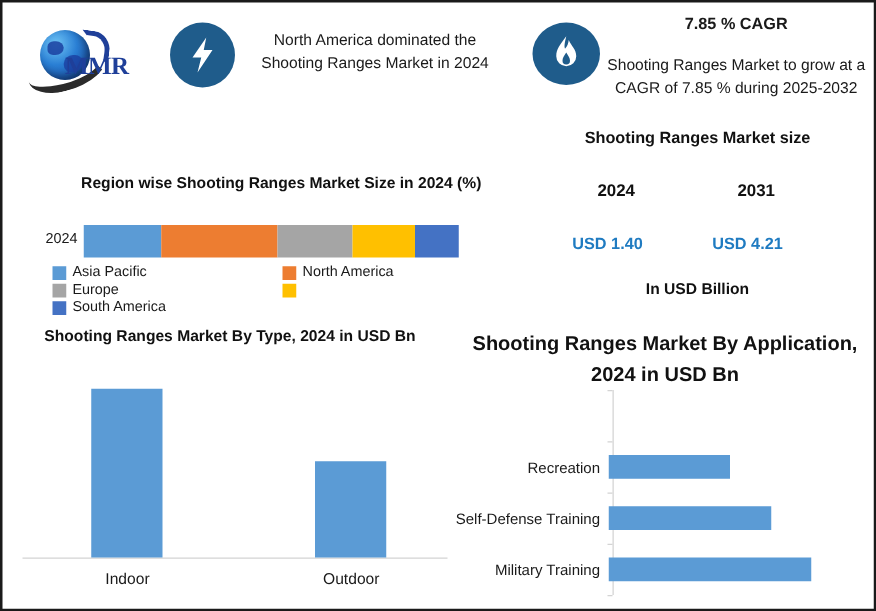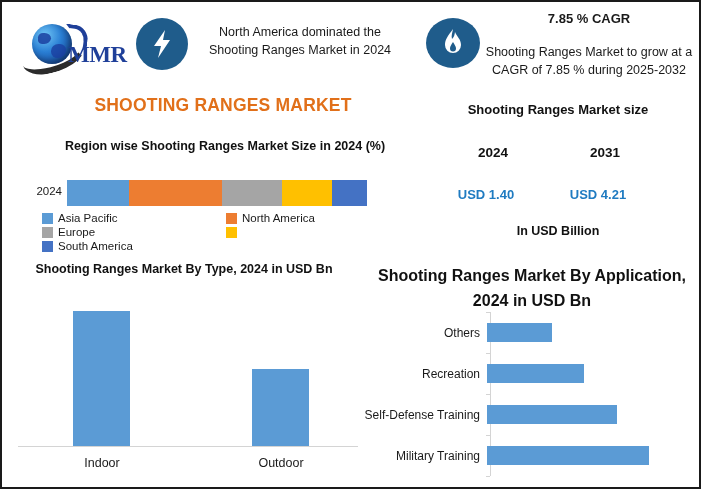--- a/index.html
+++ b/index.html
@@ -68,24 +68,24 @@
     left: 48px; top: 9px;
     width: 16px; height: 18px;
     border: 4px solid #1f3f99;
     border-left-color: transparent;
     border-bottom-color: transparent;
     border-radius: 0 60% 0 0;
     transform: rotate(8deg);
   }
   .mmr-text {
     position: absolute;
-    left: 52px; top: 26px;
+    left: 36px; top: 26px;
     font-family: "Liberation Serif", serif;
     font-weight: bold;
-    font-size: 23px;
+    font-size: 20px;
     letter-spacing: -0.5px;
     color: #1f3f99;
   }
 
   .icon-circle {
     position: absolute;
     border-radius: 50%;
     background: #1f5c8b;
     display: flex;
     align-items: center;
@@ -334,21 +334,20 @@
       <path d="M11 1 C6 8 3 11 3 17 a8 8 0 0 0 16 0 C19 11 15 9 13 4 C12.6 7 12 9 10 11 C9 8 10.5 4 11 1 Z" fill="#ffffff"></path>
       <path d="M11 14 C9 17 8 18.5 8 20.5 a3 3 0 0 0 6 0 C14 18.5 12.8 17 11 14 Z" fill="#1F5C8B"></path>
     </svg>
   </div>
 
   <div class="hdr-text" id="hdr-right">
     <span class="cagr-title">7.85 % CAGR</span>
     <span>Shooting Ranges Market to grow at a CAGR of 7.85 % during 2025-2032</span>
   </div>
 
-  <div id="main-title">SHOOTING RANGES MARKET</div>
 
   <div id="region-title">Region wise Shooting Ranges Market Size in 2024 (%)</div>
 
   <div id="stacked-wrap">
     <div id="stacked-year">2024</div>
     <div id="stacked-bar">
       <span style="flex:20.7 0 0; background:#5B9BD5;"></span>
       <span style="flex:31.0 0 0; background:#ED7D31;"></span>
       <span style="flex:20.0 0 0; background:#A5A5A5;"></span>
       <span style="flex:16.7 0 0; background:#FFC000;"></span>
@@ -400,24 +399,20 @@
     <div id="app-title">Shooting Ranges Market By Application, 2024 in USD Bn</div>
     <div id="app-plot">
       <div id="app-axis"></div>
 
       <div class="tickmark" style="top:2px;"></div>
       <div class="tickmark" style="top:43px;"></div>
       <div class="tickmark" style="top:84px;"></div>
       <div class="tickmark" style="top:125px;"></div>
       <div class="tickmark" style="top:166px;"></div>
 
-      <div class="app-row" style="top:2px;">
-        <span class="app-label">Others</span>
-        <span class="hbar" style="width:65px;"></span>
-      </div>
       <div class="app-row" style="top:43px;">
         <span class="app-label">Recreation</span>
         <span class="hbar" style="width:97px;"></span>
       </div>
       <div class="app-row" style="top:84px;">
         <span class="app-label">Self-Defense Training</span>
         <span class="hbar" style="width:130px;"></span>
       </div>
       <div class="app-row" style="top:125px;">
         <span class="app-label">Military Training</span>

